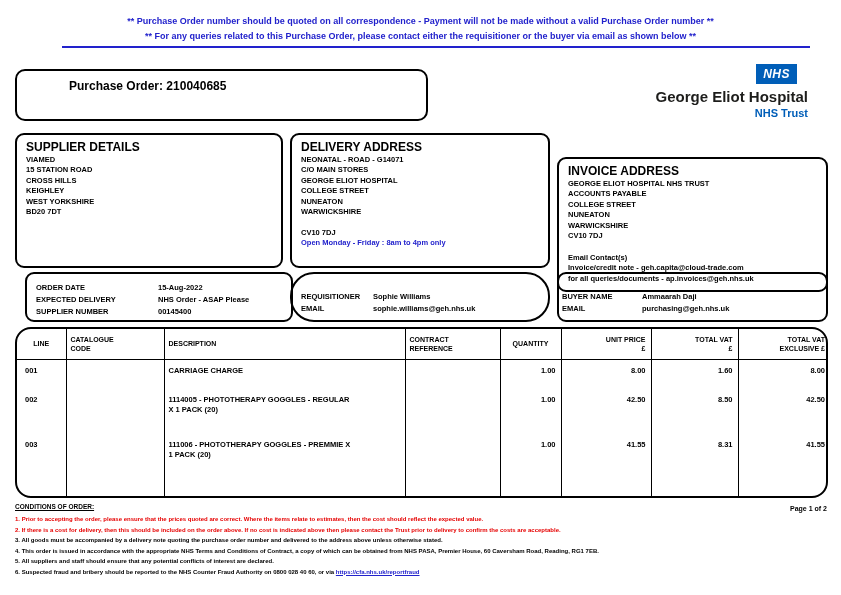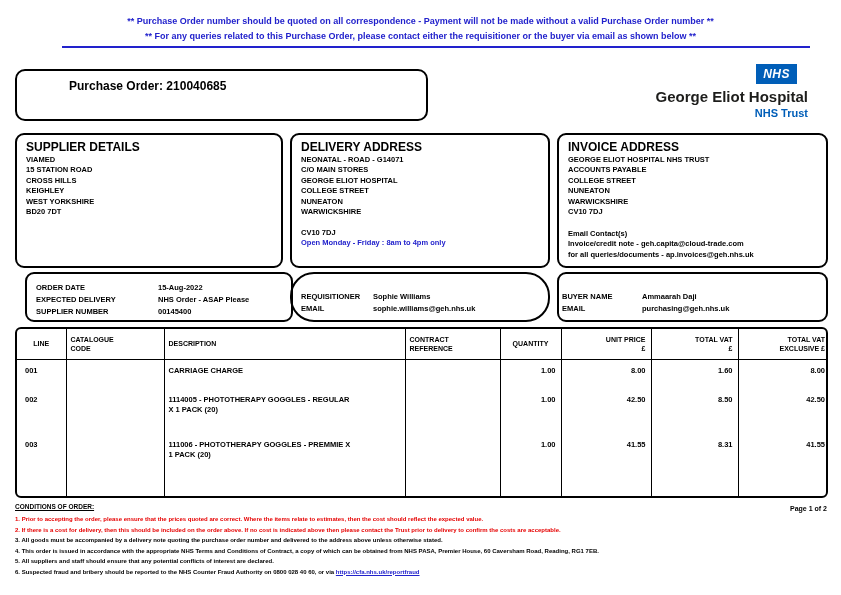--- a/index.html
+++ b/index.html
@@ -18,37 +18,37 @@
   .logo{position:absolute;left:635px;top:64px;width:173px;text-align:right;}
   .nhs-badge{display:inline-block;background:#005eb8;color:#fff;font-weight:bold;font-style:italic;font-size:12px;line-height:20px;padding:0 7px;margin-right:11px;letter-spacing:.5px;}
   .hospital-name{font-size:15px;font-weight:bold;color:#1d1d1b;margin-top:4px;white-space:nowrap;}
   .trust-name{font-size:11px;font-weight:bold;color:#005eb8;margin-top:2px;}
 
   
   .addr-box{position:absolute;top:133px;height:135px;border:2px solid #000;border-radius:9px;box-sizing:border-box;padding:7px 9px;font-size:7.5px;font-weight:bold;color:#000;line-height:10.5px;}
   .addr-heading{font-size:12px;margin-bottom:2px;}
   .box-supplier{left:15px;width:268px;}
   .box-delivery{left:290px;width:260px;}
-  .box-invoice{left:557px;width:271px;}
+  .box-invoice{left:557px;width:271px;margin-top:24px;}
   .delivery-postcode{margin-top:10px;}
   .open-hours{margin-top:0;color:#2222cc;}
   .email-heading{margin-top:11px;}
 
   
   .info-box{position:absolute;top:272px;height:50px;border:2px solid #000;border-radius:9px;box-sizing:border-box;font-size:7.5px;font-weight:bold;color:#000;}
   .box-order{left:25px;width:268px;padding:8px 9px 0 9px;}
   .box-req{left:290px;width:260px;padding:17px 9px 0 9px;border-radius:24px;}
   .box-buyer{left:557px;width:271px;padding:17px 9px 0 3px;}
   .info-row{display:flex;line-height:12px;}
   .box-order .info-label{width:122px;flex:none;}
   .box-req .info-label{width:72px;flex:none;}
   .box-buyer .info-label{width:80px;flex:none;}
 
   
-  .table-wrap{position:absolute;left:15px;top:327px;width:813px;height:171px;border:2px solid #000;border-radius:6px;box-sizing:border-box;overflow:hidden;}
+  .table-wrap{position:absolute;left:15px;top:327px;width:813px;height:171px;border:2px solid #000;border-radius:16px;box-sizing:border-box;overflow:hidden;}
   table.items{width:100%;height:100%;border-collapse:collapse;table-layout:fixed;font-size:7.5px;font-weight:bold;color:#000;}
   table.items td,table.items th{border-right:1px solid #000;padding:0;vertical-align:top;}
   table.items td:last-child,table.items th:last-child{border-right:none;}
   table.items thead th{border-bottom:1px solid #000;font-size:7px;vertical-align:middle;font-weight:bold;}
   .hcell{line-height:9px;}
   .h-center{text-align:center;}
   .h-left{text-align:left;padding-left:4px !important;}
   .h-right{text-align:right;padding-right:5px !important;}
   table.items tbody td{padding-top:6px;}
   .c-line{padding-left:8px !important;}

